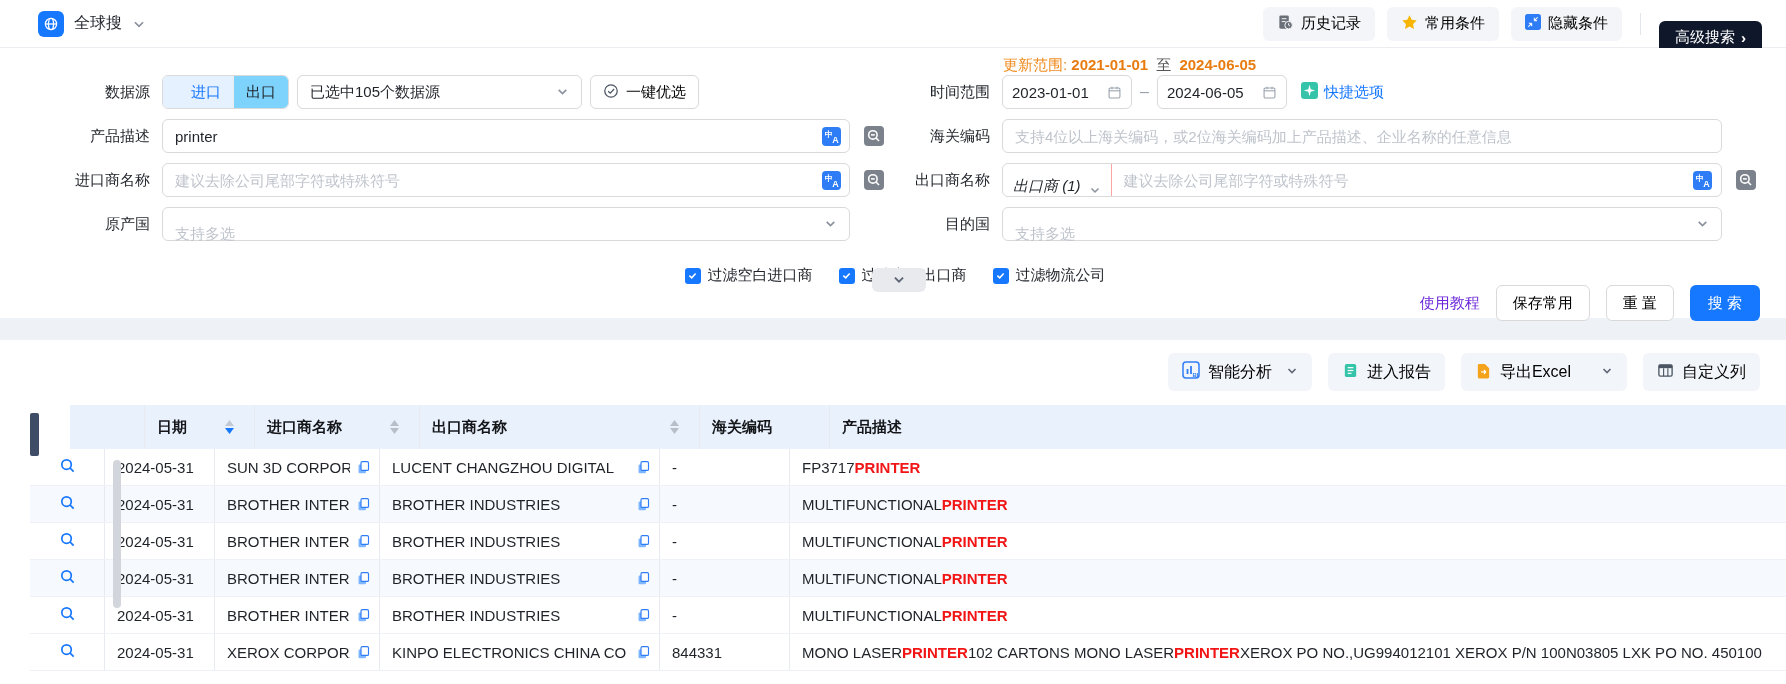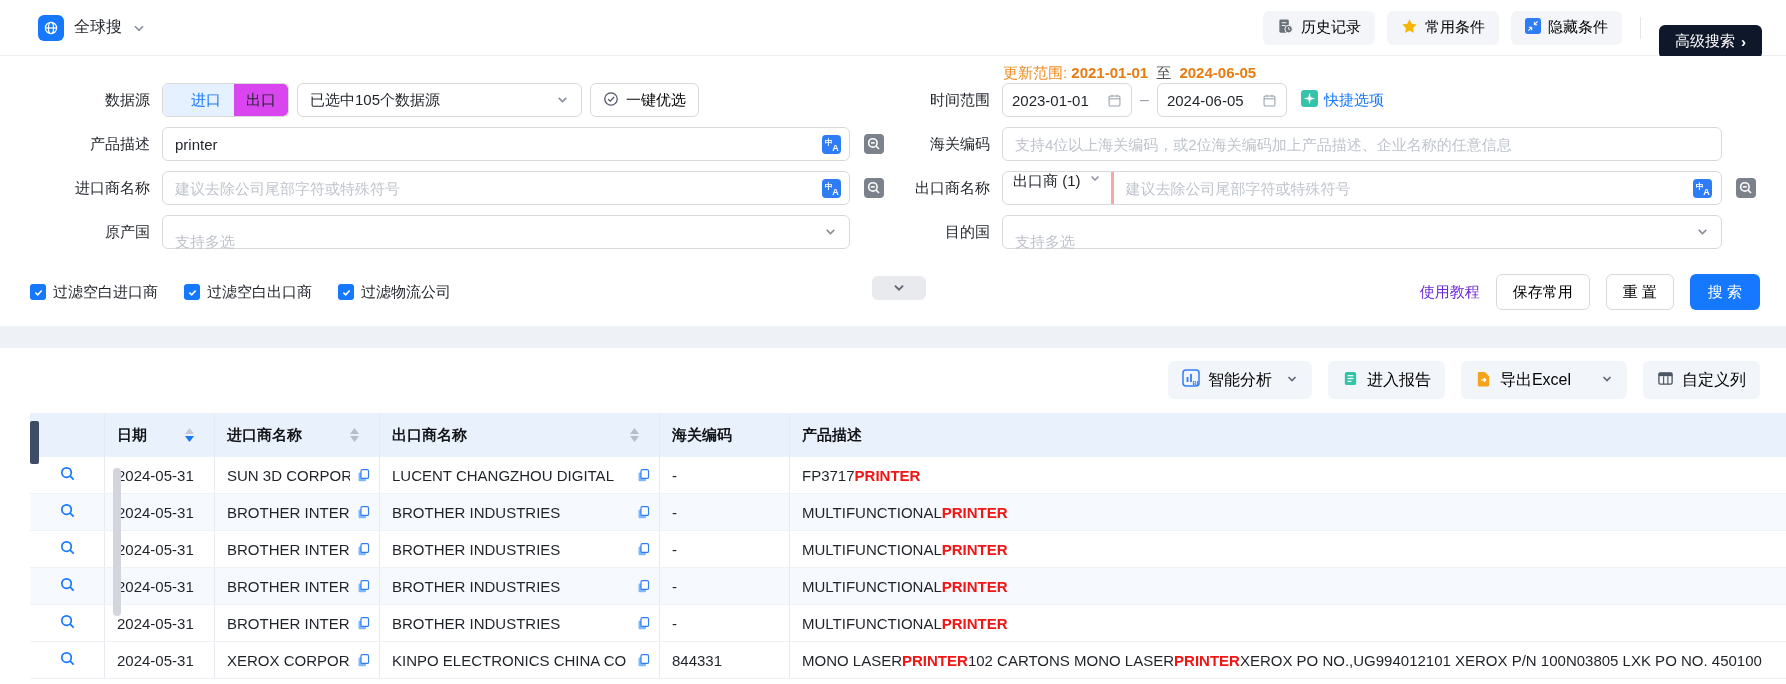--- a/index.html
+++ b/index.html
@@ -1,21 +1,21 @@
 <!DOCTYPE html>
 <html><head>
 <meta charset="utf-8">
 <style>
   * { box-sizing: border-box; margin: 0; padding: 0; }
   html,body { width:1786px; height:684px; overflow:hidden; background:#eef1f5;
               font-family:"Liberation Sans", sans-serif; color:#1f2329; }
   .page { width:1786px; height:684px; position:relative; }
 
   
-  .topbar { height:56px; background:#fff; border-bottom:1px solid #ebedf0;
+  .topbar { height:48px; background:#fff; border-bottom:1px solid #ebedf0;
             display:flex; align-items:center; padding:0 24px 0 38px; }
   .app { display:flex; align-items:center; gap:10px; }
   .app-ico { width:26px; height:26px; border-radius:6px; background:#1677ff;
              display:flex; align-items:center; justify-content:center; }
   .app-title { font-size:16px; font-weight:500; }
   .chev { display:inline-flex; }
   .tb-right { margin-left:auto; display:flex; align-items:center; gap:12px; }
   .tb-btn { height:34px; padding:0 14px; border-radius:6px; background:#f3f5f8;
             display:flex; align-items:center; gap:7px; font-size:15px; cursor:pointer; border:none; }
   .tb-divider { width:1px; height:22px; background:#e2e5ea; margin:0 6px; }
@@ -31,21 +31,21 @@
   .update-range .d { color:#e87c10; font-weight:bold; }
   .update-range .to { color:#555; margin:0 4px; }
 
   .frow { display:flex; align-items:center; margin-bottom:8px; height:36px; }
   .fleft { width:900px; flex:none; display:flex; align-items:center; }
   .fright { display:flex; align-items:center; flex:1; }
   .flabel { width:150px; flex:none; text-align:right; margin-right:12px; font-size:15px; color:#1f2329; }
   .flabel2 { width:90px; flex:none; text-align:right; margin-right:12px; font-size:15px; color:#1f2329; }
 
   .seg { display:flex; height:34px; border:1px solid #d9d9d9; border-radius:6px; overflow:hidden; flex:none; }
-  .seg-item { padding:0 12px; display:flex; align-items:center; font-size:15px; cursor:pointer; background:#d946ef; }
+  .seg-item { padding:0 12px; display:flex; align-items:center; font-size:15px; cursor:pointer; background:#7dd3fc; }
   .seg-item.on { background:#e6f1ff; color:#1677ff;padding-left:28px; }
   .seg-item + .seg-item { border-left:1px solid #ececec; }
 
   .select { height:34px; border:1px solid #d9d9d9; border-radius:6px; background:#fff;
             display:flex; align-items:center; padding:0 12px; font-size:15px; cursor:pointer; }
   .select .ph { color:#bfc4cc;margin-top:20px; }
   .select .caret { margin-left:auto; }
   .ds-select { width:285px; margin-left:8px; }
   .opt-btn { height:34px; margin-left:8px; padding:0 12px; border:1px solid #d9d9d9; border-radius:6px;
              background:#fff; display:flex; align-items:center; gap:7px; font-size:15px; cursor:pointer; }
@@ -63,29 +63,29 @@
   .date-box { width:130px; height:34px; border:1px solid #d9d9d9; border-radius:6px;
               display:flex; align-items:center; padding:0 9px; }
   .date-box input { border:none; outline:none; width:84px; font-size:15px; color:#1f2329;
                     font-family:"Liberation Sans",sans-serif; }
   .date-box .cal { margin-left:auto; display:flex; cursor:pointer; }
   .dash { margin:0 8px; color:#9aa1ab; }
   .quick { display:flex; align-items:center; gap:6px; margin-left:14px; cursor:pointer; }
   .quick span { color:#1677ff; font-size:15px; }
 
   .combo { display:flex; align-items:center; height:34px; border:1px solid #d9d9d9; border-radius:6px; background:#fff; }
-  .combo-type { display:flex; align-items:flex-start; gap:8px; padding:0 10px; font-size:15px;
-                border-right:3px solid #fca5a5; height:100%; cursor:pointer; flex:none; }
+  .combo-type { display:flex; align-items:flex-end; gap:8px; padding:0 10px; font-size:15px;
+                border-right:1px solid #fca5a5; height:100%; cursor:pointer; flex:none;font-style:italic; }
   .combo input { border:none; outline:none; flex:1; font-size:15px; padding:0 34px 0 12px;
                  font-family:"Liberation Sans",sans-serif; color:#1f2329; }
   .combo input::placeholder { color:#bfc4cc; }
   .combo { position:relative; }
   .combo .in-ico { top:7px; }
 
-  .form-footer { display:flex; align-items:center; margin-top:24px; padding:0 26px 0 30px; position:relative; }
+  .form-footer { display:flex; align-items:center; margin-top:24px; padding:0 26px 0 30px; position:relative;flex-direction:column; }
   .checks { display:flex; align-items:center; gap:26px; }
   .check { display:flex; align-items:center; gap:7px; cursor:pointer; }
   .cbox { width:16px; height:16px; border-radius:3px; background:#1677ff;
           display:flex; align-items:center; justify-content:center; flex:none; }
   .check span { font-size:15px; }
   .collapse-pill { position:absolute; left:872px; top:2px; width:54px; height:24px;
                    background:#e8eaee; border-radius:6px; display:flex; align-items:center;
                    justify-content:center; cursor:pointer; border:none; }
   .ff-right { margin-left:auto; display:flex; align-items:center; gap:16px; }
   .link { color:#6d28d9; font-size:15px; cursor:pointer; text-decoration:none; }
@@ -107,21 +107,21 @@
   .unit { font-size:20px; font-weight:bold; }
   .res-tools { margin-left:auto; display:flex; align-items:center; gap:16px; }
   .tool-btn { height:38px; padding:0 14px; background:#f2f5f9; border:none; border-radius:6px;
               display:flex; align-items:center; gap:8px; font-size:16px; cursor:pointer; }
   .tool-btn .caret { margin-left:6px; }
   .tool-btn.split .caret { margin-left:22px; }
 
   
   .tbl { margin:14px 0 0 30px; width:1756px; font-size:15px; }
   .trow { display:grid; grid-template-columns:75px 110px 165px 280px 130px 1fr; align-items:stretch; }
-  .thead { background:#e9f1fc; height:44px; font-weight:bold; color:#14161a; }
+  .thead { background:#e9f1fc; height:44px; font-weight:bold; color:#14161a;margin-left:40px; }
   .th, .td { display:flex; align-items:center; padding:0 8px 0 12px; border-right:1px solid #e7ebf0;
              overflow:hidden; white-space:nowrap; }
   .thead .th:last-child, .tbody .td:last-child { border-right:none; }
   .sort { display:flex; flex-direction:column; gap:2px; margin-left:auto; margin-right:12px; cursor:pointer; }
   .tbody .trow { height:37px; border-bottom:1px solid #eef1f5; background:#fff; }
   .tbody .trow:nth-child(2), .tbody .trow:nth-child(4) { background:#f6f9fd; }
   .td-op { justify-content:center; padding:0; }
   .td-name { justify-content:space-between; gap:6px; }
   .td-name .nm { overflow:hidden; white-space:nowrap; }
   .copy { flex:none; display:flex; cursor:pointer; }

